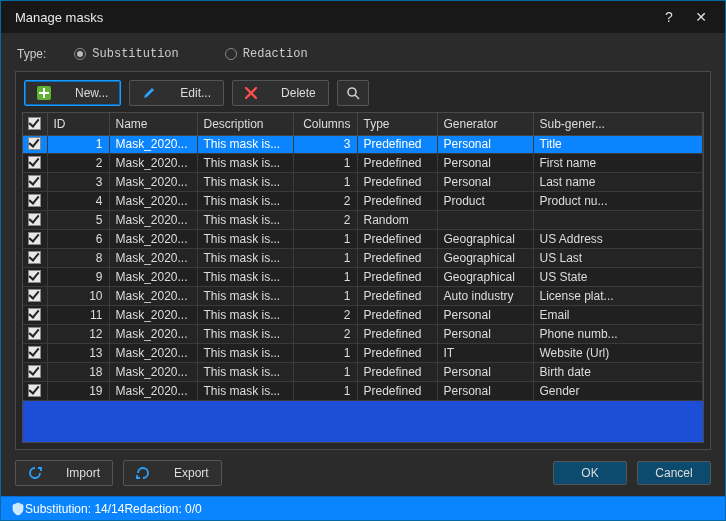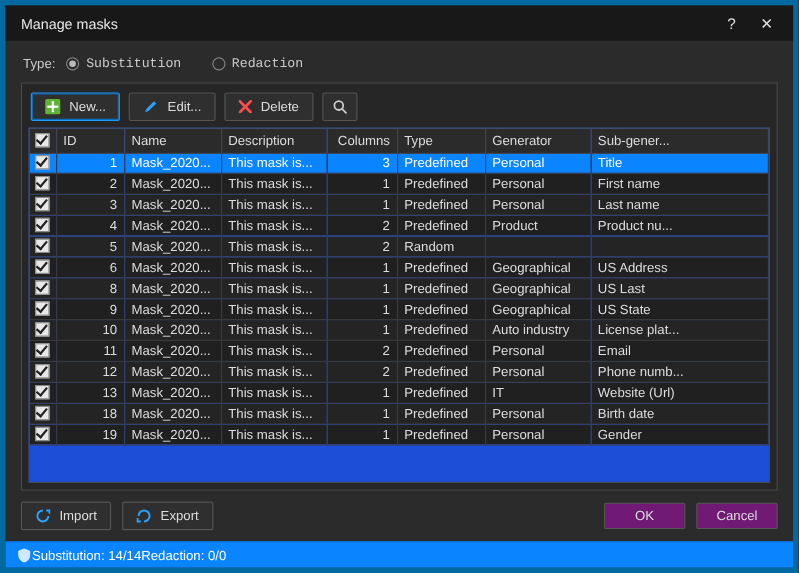--- a/index.html
+++ b/index.html
@@ -6,21 +6,21 @@
   html, body { width: 726px; height: 521px; overflow: hidden; }
   body {
     background: #2b2b2b;
     color: #cccccc;
     font-family: "Segoe UI", Tahoma, sans-serif;
     font-size: 12px;
   }
   .window {
     width: 726px; height: 521px;
     background: #2b2b2b;
-    border: 5px solid #0369a1;
+    border: 1px solid #0369a1;
     display: flex;
     flex-direction: column;
   }
   .titlebar {
     height: 32px;
     background: #181818;
     display: flex;
     align-items: center;
     padding: 0 8px 0 14px;
     color: #e8e8e8;
@@ -35,21 +35,21 @@
 
   .content {
     flex: 1;
     padding: 10px 14px 0 14px;
     display: flex;
     flex-direction: column;
   }
   .type-row {
     display: flex;
     align-items: center;
-    gap: 10px;
+    gap: 28px;
     padding: 4px 0 10px 2px;
     color: #cccccc;
   }
   .radio {
     display: inline-flex; align-items: center; gap: 6px;
     cursor: default;
     font-family: Liberation Mono, monospace;
   }
   .radio .dot {
     width: 12px; height: 12px; border-radius: 50%;
@@ -72,21 +72,21 @@
     min-height: 0;
   }
   .toolbar {
     display: flex;
     gap: 8px;
     padding: 2px 2px 6px 2px;
   }
   .btn {
     display: inline-flex;
     align-items: center;
-    gap: 8px;
+    gap: 24px;
     height: 26px;
     padding: 0 12px;
     background: #2f2f2f;
     border: 1px solid #555;
     color: #ddd;
     font-size: 12px;
     cursor: default;
     border-radius: 2px;
   }
   .btn.primary {
@@ -162,21 +162,21 @@
   .bottom-buttons {
     display: flex;
     align-items: center;
     padding: 10px 14px;
     gap: 10px;
   }
   .bottom-buttons .spacer { flex: 1; }
   .std-btn {
     min-width: 74px;
     height: 24px;
-    background: #701a75;
+    background: #0c4a6e;
     border: 1px solid #555;
     color: #ddd;
     font-size: 12px;
     display: inline-flex;
     align-items: center;
     justify-content: center;
     border-radius: 2px;
     cursor: default;
   }
 

